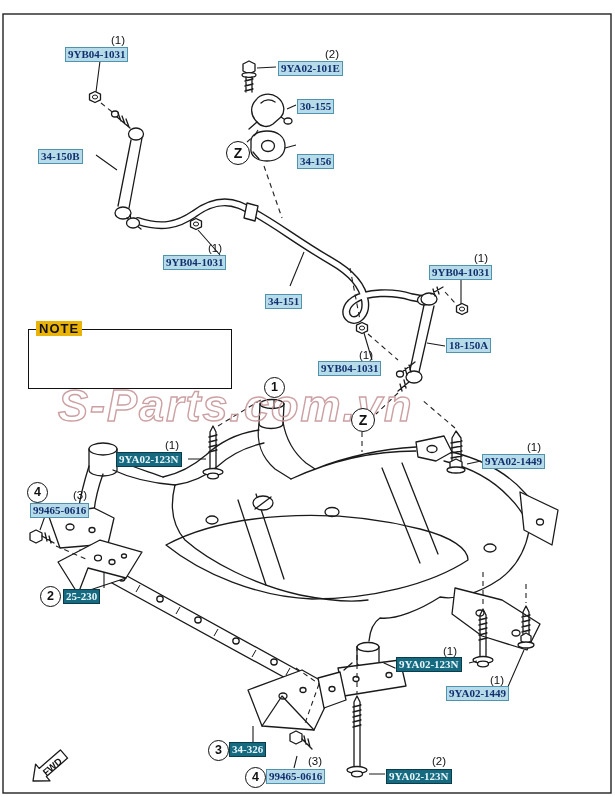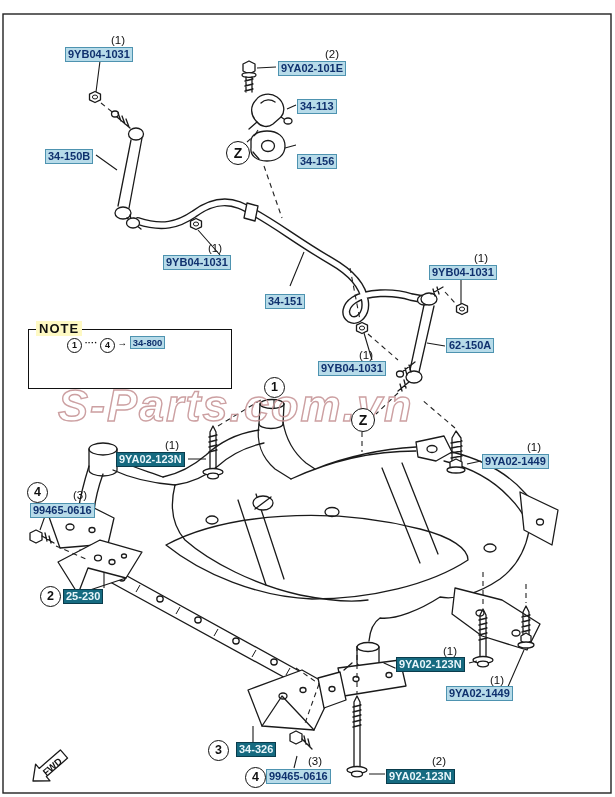--- a/index.html
+++ b/index.html
@@ -10,30 +10,30 @@
   .lnw{fill:#fff;stroke:#1a1a1a;stroke-width:1.3;stroke-linejoin:round;}
   .thin{fill:none;stroke:#1a1a1a;stroke-width:1;}
   .dsh{fill:none;stroke:#222;stroke-width:1.1;stroke-dasharray:5 4;}
   .ldr{fill:none;stroke:#1a1a1a;stroke-width:1.1;}
   .barO{fill:none;stroke:#1a1a1a;stroke-width:8;stroke-linecap:round;}
   .barI{fill:none;stroke:#fff;stroke-width:5.2;stroke-linecap:round;}
   .wm{font-style:italic;font-weight:bold;font-size:45px;letter-spacing:2px;
       fill:none;stroke:#c49092;stroke-width:1.4;opacity:.85;}
   .fwdtxt{font-size:9.5px;font-weight:bold;fill:#111;}
   .plbl{position:absolute;font-size:11px;font-weight:bold;line-height:13px;
-        padding:0 2px;white-space:nowrap;letter-spacing:0px;}
+        padding:0 2px;white-space:nowrap;letter-spacing:0px;font-family:Liberation Serif, serif;}
   .plbl.light{background:#b7dbe9;color:#10316e;border:1px solid #4e93b0;}
   .plbl.dark{background:#156a80;color:#e8f5fa;border:1px solid #0a3c4c;}
   .qty{position:absolute;font-size:11.5px;color:#111;white-space:nowrap;}
   .circ{position:absolute;width:19px;height:19px;border:1.6px solid #111;border-radius:50%;
         background:#fff;text-align:center;line-height:19px;font-size:12.5px;font-weight:bold;color:#111;}
   .circ.zmark{width:22px;height:22px;line-height:22px;font-size:14px;}
   .notebox{position:absolute;left:28px;top:329px;width:202px;height:58px;
            border:1.6px solid #111;background:#fff;font-size:9.5px;font-weight:bold;color:#111;}
-  .notetitle{position:absolute;top:-9px;left:7px;background:#fef9c3;padding:0 3px;
+  .notetitle{position:absolute;top:-9px;left:7px;background:#eab308;padding:0 3px;
              font-size:13px;font-weight:bold;letter-spacing:1px;}
   .noteline{padding:0 5px;white-space:nowrap;}
   .noteline1{padding-top:7px;padding-left:38px;}
   .mini-circ{display:inline-block;width:13px;height:13px;border:1.3px solid #111;border-radius:50%;
              text-align:center;line-height:12px;font-size:9px;font-weight:bold;vertical-align:-2px;}
   .lbl-inline{background:#b7dbe9;color:#10316e;border:1px solid #4e93b0;padding:0 2px;}
   .note-arrow{font-weight:bold;}
 </style>
 </head>
 <body>
@@ -209,35 +209,35 @@
     <polygon class="lnw" stroke-width="1.5" points="60.4,749.9 39.2,768.4 35.6,764.2 33,781 50,780.8 46.4,776.6 67.6,758.1"></polygon>
     <text class="fwdtxt" x="41" y="770" transform="rotate(-40 52 766)">FWD</text>
   </g>
 
   <text class="wm" x="58" y="421">S-Parts.com.vn</text>
 </svg>
 
 
 <div class="plbl light" style="left:65px;top:47px">9YB04-1031</div>
 <div class="plbl light" style="left:278px;top:61px">9YA02-101E</div>
-<div class="plbl light" style="left:297px;top:99px">34-113</div>
+<div class="plbl light" style="left:297px;top:99px">30-155</div>
 <div class="plbl light" style="left:297px;top:154px">34-156</div>
-<div class="plbl light" style="left:45px;top:149px">34-150B</div>
+<div class="plbl light" style="left:38px;top:149px">34-150B</div>
 <div class="plbl light" style="left:163px;top:255px">9YB04-1031</div>
 <div class="plbl light" style="left:265px;top:294px">34-151</div>
 <div class="plbl light" style="left:429px;top:265px">9YB04-1031</div>
 <div class="plbl light" style="left:318px;top:361px">9YB04-1031</div>
-<div class="plbl light" style="left:446px;top:338px">62-150A</div>
+<div class="plbl light" style="left:446px;top:338px">18-150A</div>
 <div class="plbl dark" style="left:116px;top:452px">9YA02-123N</div>
 <div class="plbl light" style="left:482px;top:454px">9YA02-1449</div>
 <div class="plbl light" style="left:30px;top:503px">99465-0616</div>
 <div class="plbl dark" style="left:63px;top:589px">25-230</div>
 <div class="plbl dark" style="left:396px;top:657px">9YA02-123N</div>
 <div class="plbl light" style="left:446px;top:686px">9YA02-1449</div>
-<div class="plbl dark" style="left:236px;top:742px">34-326</div>
+<div class="plbl dark" style="left:229px;top:742px">34-326</div>
 <div class="plbl light" style="left:266px;top:769px">99465-0616</div>
 <div class="plbl dark" style="left:386px;top:769px">9YA02-123N</div>
 
 
 <span class="qty" style="left:111px;top:34px">(1)</span>
 <span class="qty" style="left:325px;top:48px">(2)</span>
 <span class="qty" style="left:208px;top:242px">(1)</span>
 <span class="qty" style="left:474px;top:252px">(1)</span>
 <span class="qty" style="left:359px;top:349px">(1)</span>
 <span class="qty" style="left:165px;top:439px">(1)</span>
@@ -253,22 +253,15 @@
 <div class="circ zmark" style="left:351px;top:408px">Z</div>
 <div class="circ" style="left:264px;top:377px">1</div>
 <div class="circ" style="left:27px;top:482px">4</div>
 <div class="circ" style="left:40px;top:586px">2</div>
 <div class="circ" style="left:208px;top:740px">3</div>
 <div class="circ" style="left:245px;top:767px">4</div>
 
 
 <div class="notebox">
   <span class="notetitle">NOTE</span>
-  <div class="noteline noteline1">
-    <span class="mini-circ">1</span>
-    <span>····</span>
-    <span class="mini-circ">4</span>
-    <span class="note-arrow">→</span>
-    <span class="lbl-inline">34-800</span>
-  </div>
 </div>
 
 </div>
 
 </body></html>

